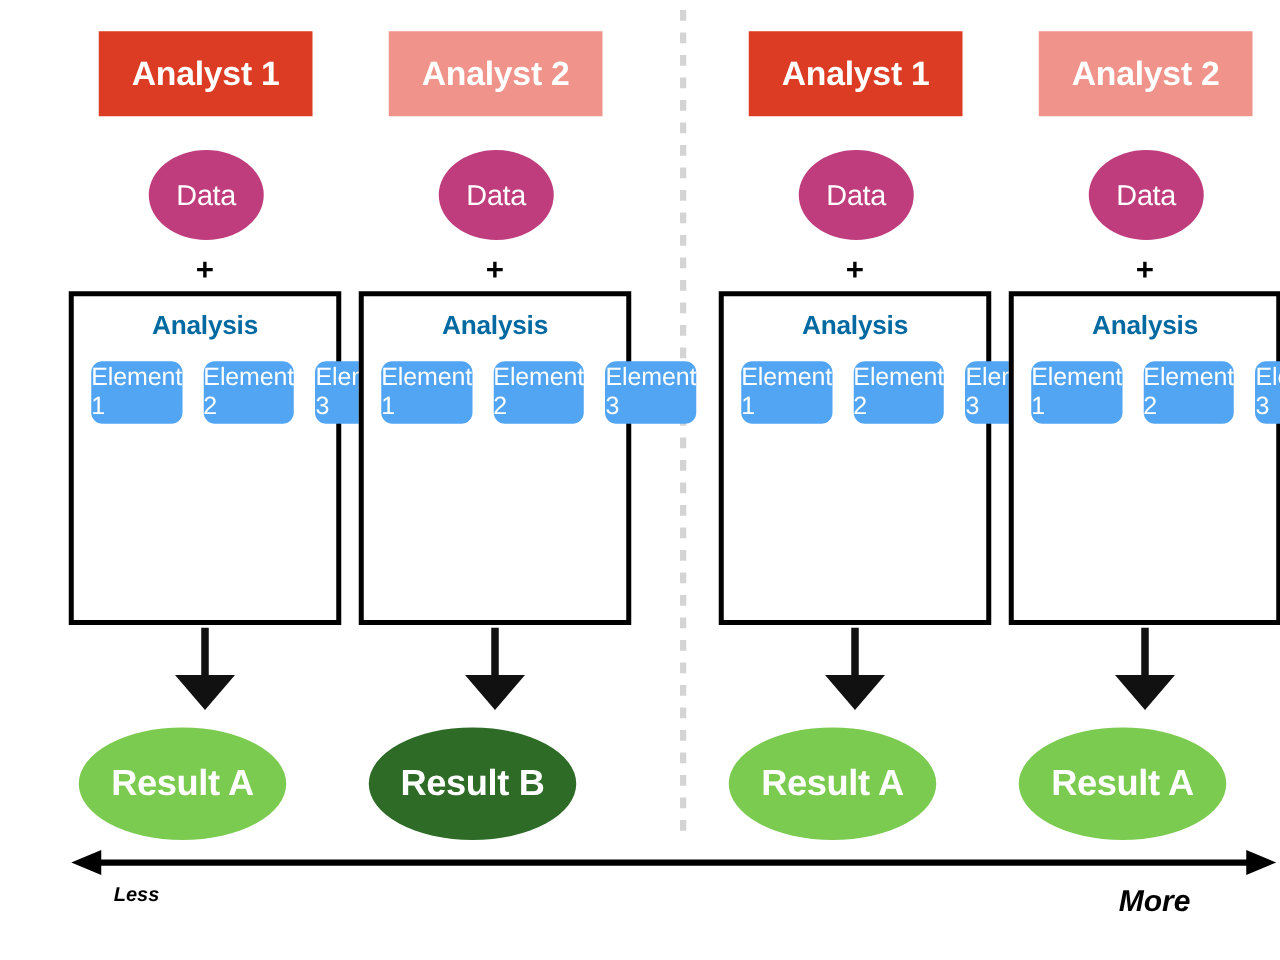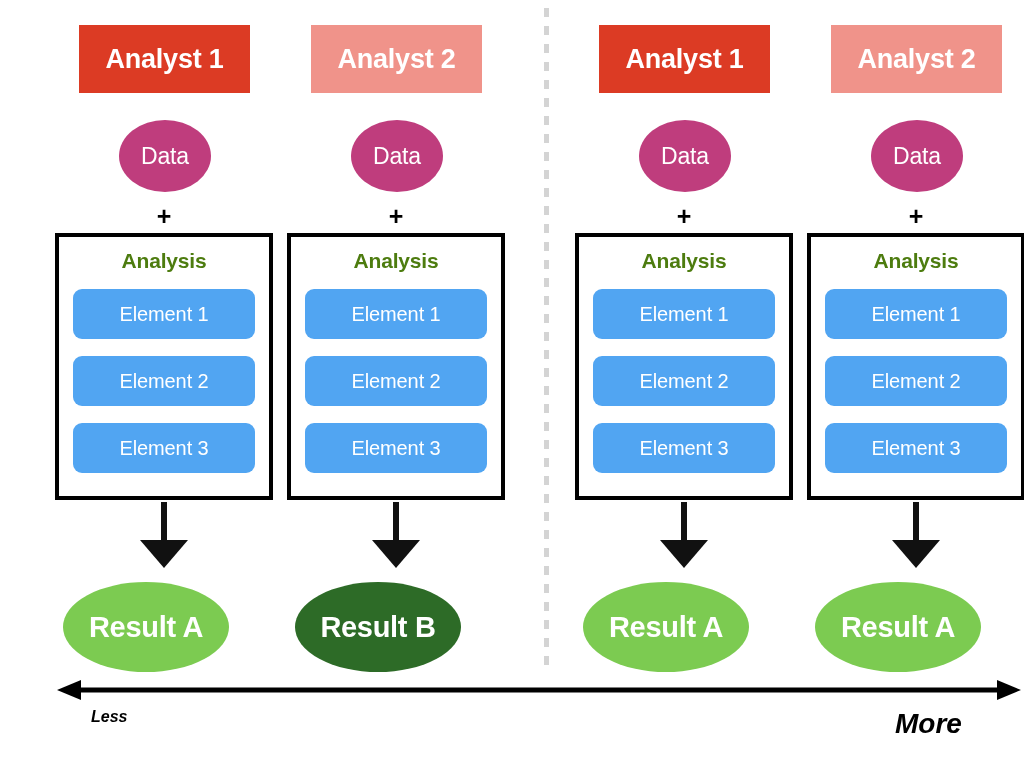--- a/index.html
+++ b/index.html
@@ -109,30 +109,30 @@
     background: #ffffff;
   }
   .analysis-title {
     position: absolute;
     top: 12px;
     left: 0;
     width: 100%;
     text-align: center;
     font-size: 21px;
     font-weight: bold;
-    color: #4d7c0f;
+    color: #0369a1;
     letter-spacing: -0.2px;
   }
   .elements-stack {
     position: absolute;
     top: 52px;
     left: 14px;
     right: 14px;
     display: flex;
-    flex-direction: column;
+    flex-direction: row;
     gap: 17px;
   }
   .element-pill {
     height: 50px;
     border-radius: 9px;
     background: #51a5f2;
     display: flex;
     align-items: center;
     justify-content: center;
     color: #ffffff;
@@ -186,21 +186,21 @@
     top: 38px;
     font-size: 16px;
     font-weight: bold;
     font-style: italic;
     color: #000000;
   }
   .axis-more {
     position: absolute;
     left: 868px;
     top: 38px;
-    font-size: 28px;
+    font-size: 24px;
     font-weight: bold;
     font-style: italic;
     color: #000000;
   }
   .axis-title {
     position: absolute;
     left: 0;
     top: 18px;
     width: 1024px;
     text-align: center;

